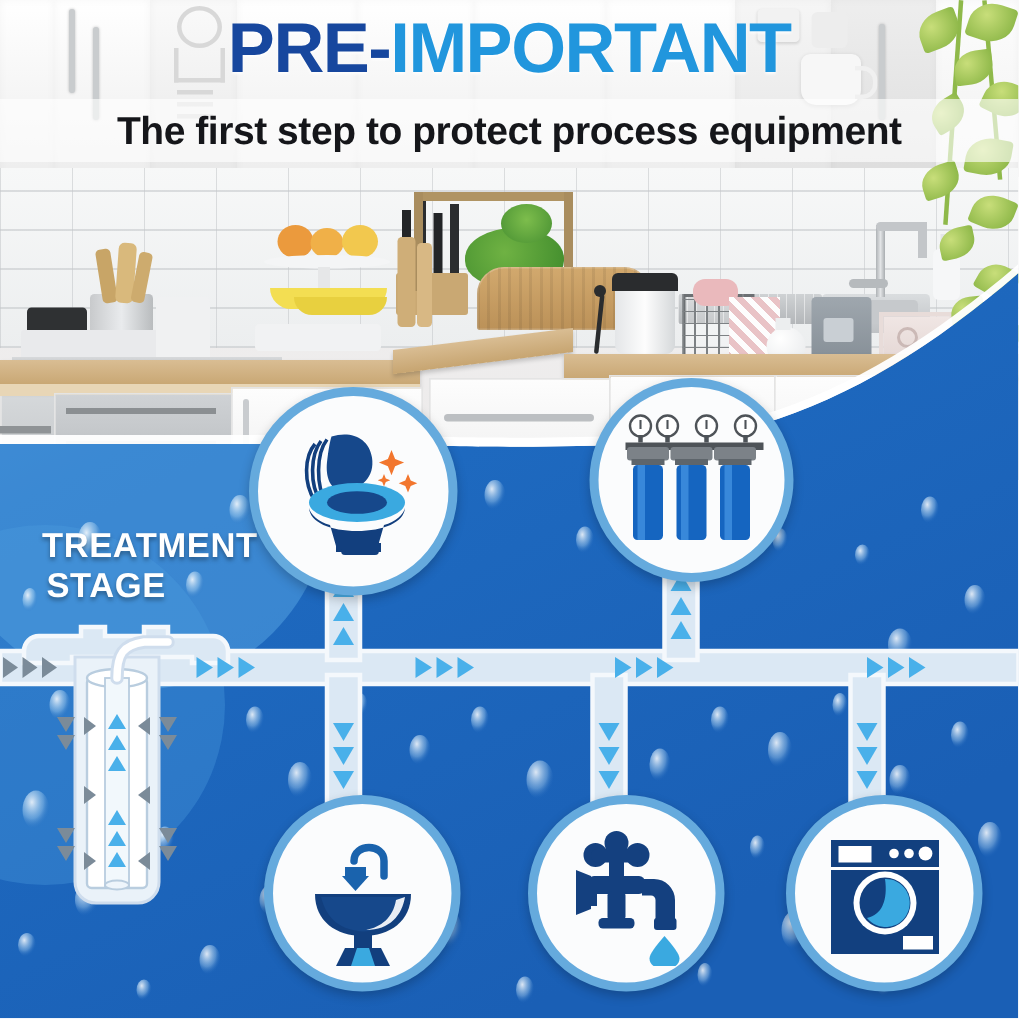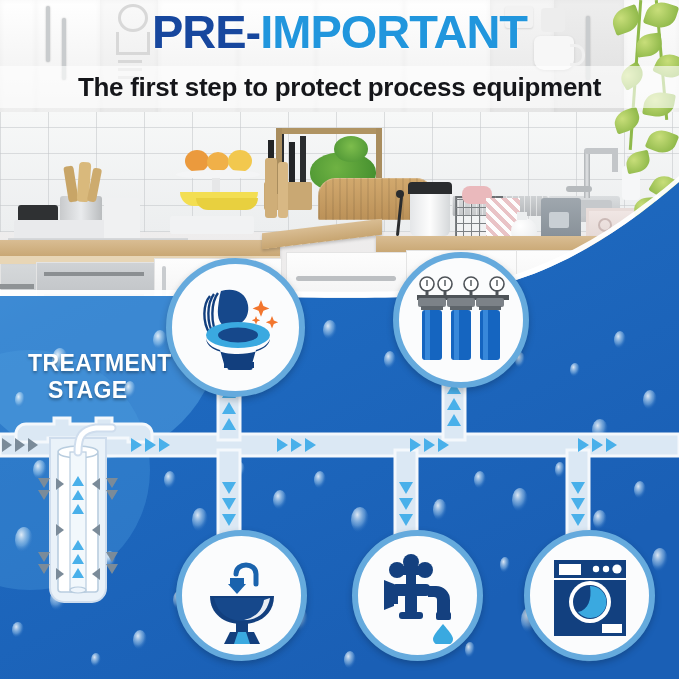--- a/index.html
+++ b/index.html
@@ -41,21 +41,21 @@
             font-weight:bold;font-size:26px;color:#15161a;letter-spacing:-.3px;}
 
   
   .waterwrap{position:absolute;left:0;top:0;width:679px;height:679px;}
 
   
   .stage-label{position:absolute;left:28px;top:350px;width:230px;color:#fff;
                font-family:"Liberation Sans Narrow","Liberation Sans",sans-serif;
                font-weight:bold;font-size:23px;line-height:1.16;letter-spacing:.4px;
                text-shadow:0 2px 3px rgba(0,0,0,.35);}
-  .stage-label .l2{display:block;margin-left:20px;}
+  .stage-label .l2{display:block;margin-left:3px;}
 
   
   .circle{position:absolute;border-radius:50%;background:#fbfcfd;
           border:6px solid #65aadd;box-shadow:0 3px 7px rgba(0,0,0,.22);
           display:flex;align-items:center;justify-content:center;overflow:hidden;}
 </style>
 </head>
 <body>
 
 <div id="stage">

